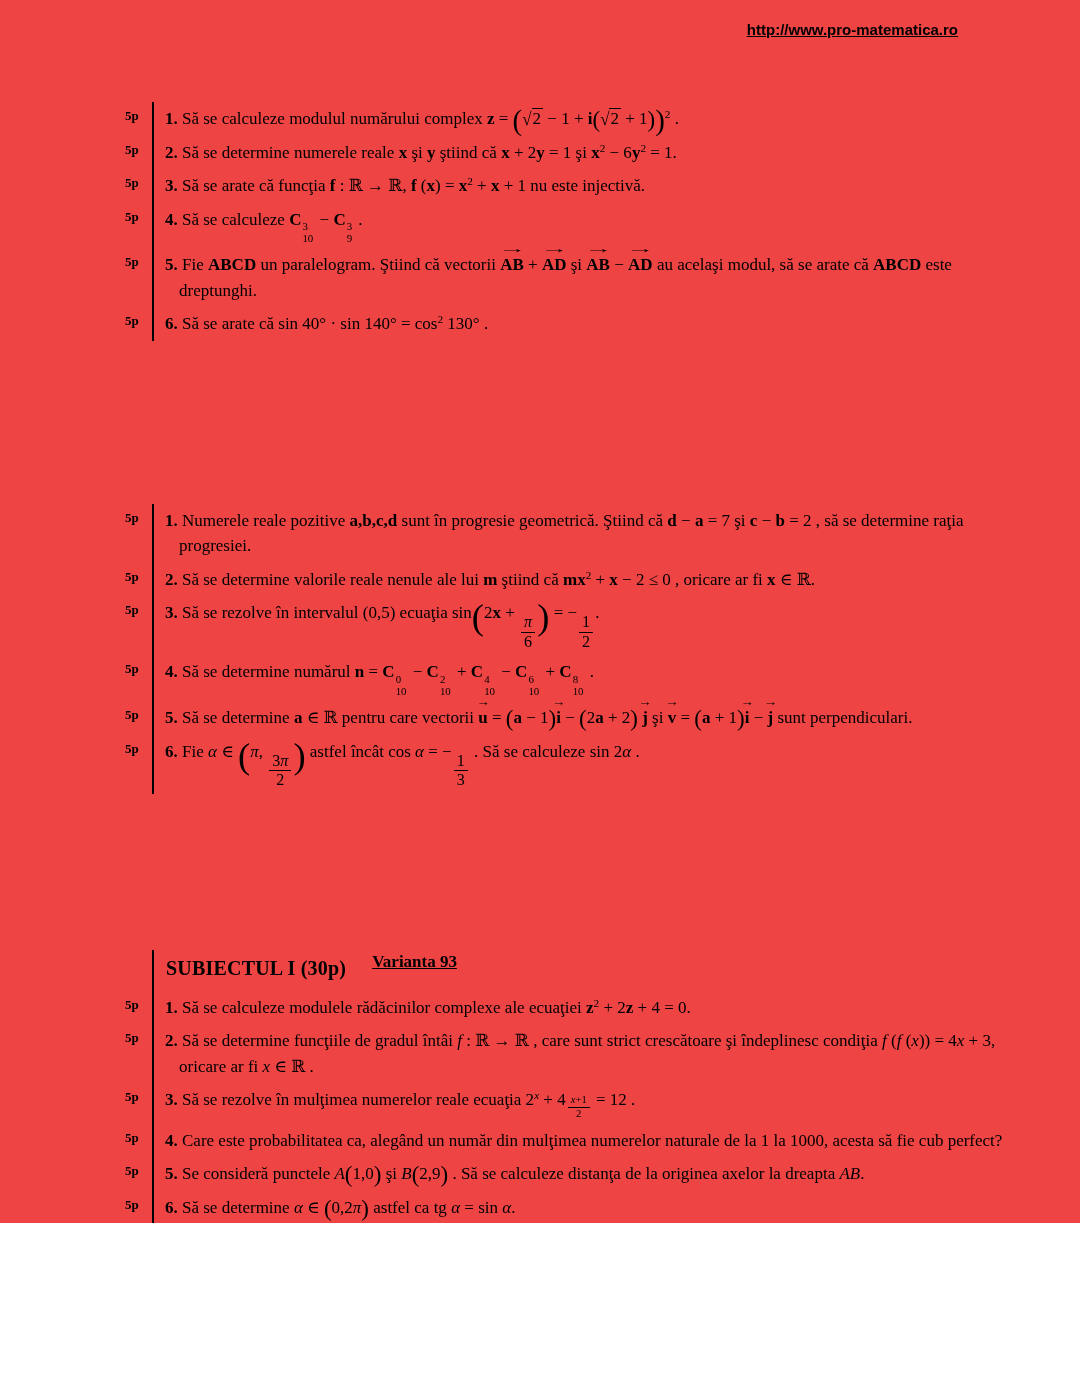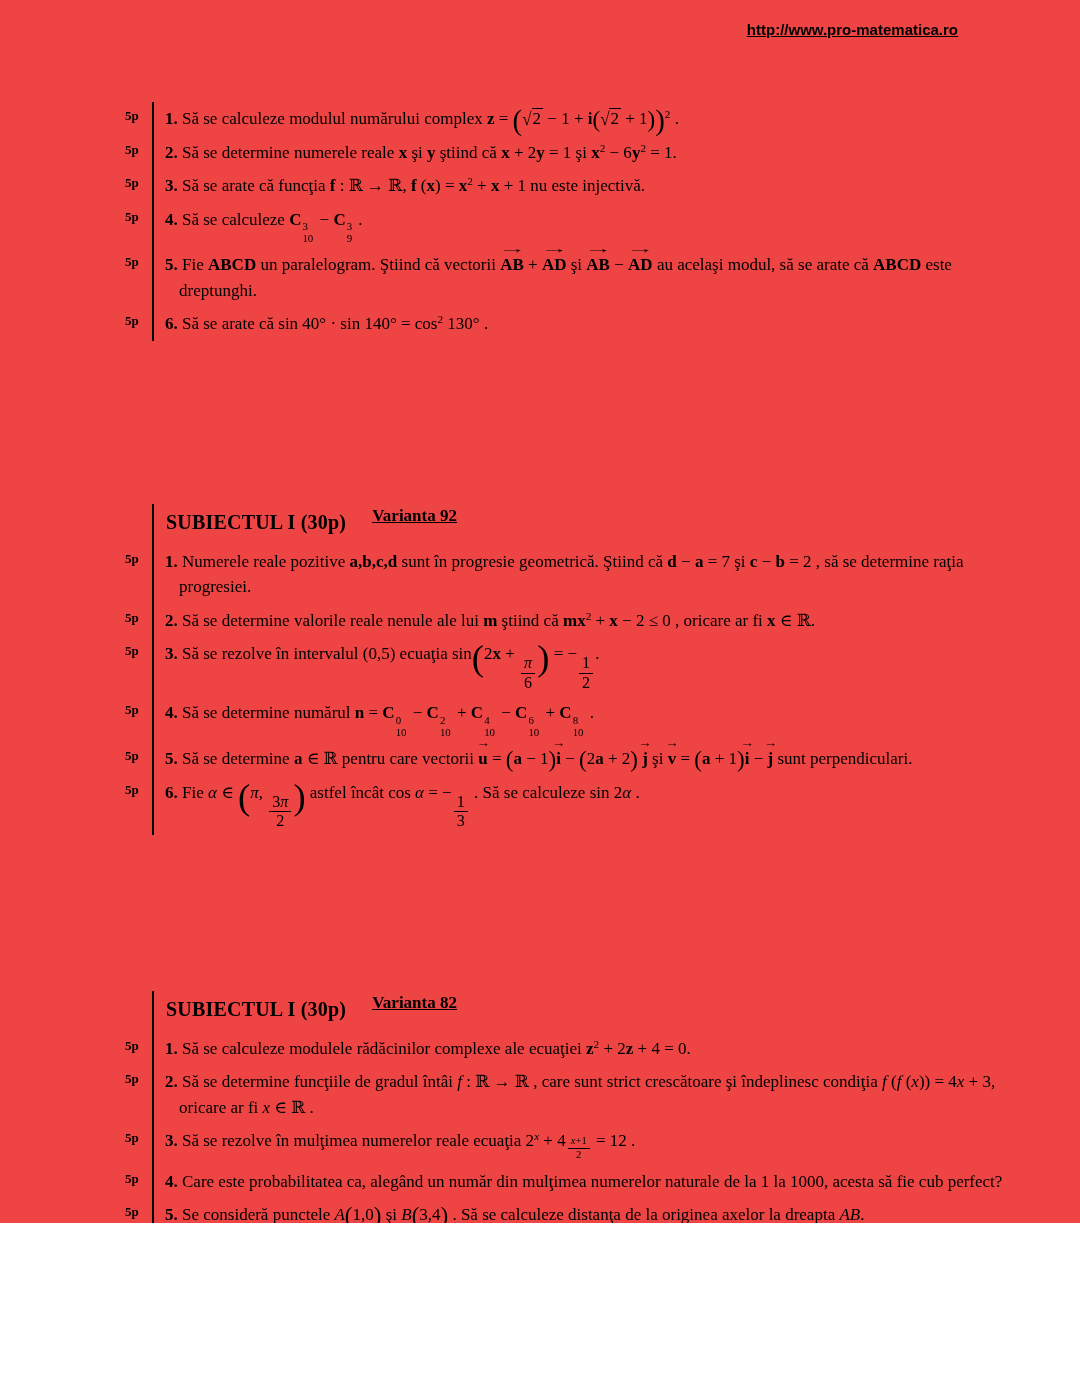--- a/index.html
+++ b/index.html
@@ -106,26 +106,20 @@
           <div class="body"><span class="mb">5.</span> Fie <span class="mb">ABCD</span> un paralelogram. Ştiind că vectorii <span class="VEC"><span class="mb">AB</span></span> + <span class="VEC"><span class="mb">AD</span></span>  şi  <span class="VEC"><span class="mb">AB</span></span> − <span class="VEC"><span class="mb">AD</span></span>  au acelaşi modul, să se arate că <span class="mb">ABCD</span> este dreptunghi.</div>
         </div>
         <div class="row">
           <div class="pts">5p</div>
           <div class="body"><span class="mb">6.</span> Să se arate că  sin 40° · sin 140° = cos<sup class="msup">2</sup> 130° .</div>
         </div>
       </div>
   </section>
 
   <section class="sec-2">
-    <div class="row">
-      <div class="pts"></div>
-      <div class="body title-body">
-        <span class="subject">SUBIECTUL I (30p)</span><span class="variant">Varianta 92</span>
-      </div>
-    </div>
     <div>
         <div class="row">
           <div class="pts">5p</div>
           <div class="body"><span class="mb">1.</span> Numerele reale pozitive <span class="mb">a,b,c,d</span> sunt în progresie geometrică. Ştiind că <span class="mb">d</span> − <span class="mb">a</span> = 7  şi  <span class="mb">c</span> − <span class="mb">b</span> = 2 , să se determine raţia progresiei.</div>
         </div>
         <div class="row">
           <div class="pts">5p</div>
           <div class="body"><span class="mb">2.</span> Să se determine valorile reale nenule ale lui <span class="mb">m</span> ştiind că <span class="mb">mx</span><sup class="msup">2</sup> + <span class="mb">x</span> − 2 ≤ 0 , oricare ar fi <span class="mb">x</span> ∈ ℝ.</div>
         </div>
         <div class="row">
@@ -171,21 +165,21 @@
               <span class="fr-d">3</span>
             </span> . Să se calculeze  sin 2<span class="mi">α</span> .</div>
         </div>
       </div>
   </section>
 
   <section class="sec-3">
     <div class="row">
       <div class="pts"></div>
       <div class="body title-body">
-        <span class="subject">SUBIECTUL I (30p)</span><span class="variant">Varianta 82</span>
+        <span class="subject">SUBIECTUL I (30p)</span><span class="variant">Varianta 93</span>
       </div>
     </div>
     <div>
         <div class="row">
           <div class="pts">5p</div>
           <div class="body"><span class="mb">1.</span> Să se calculeze modulele rădăcinilor complexe ale ecuaţiei  <span class="mb">z</span><sup class="msup">2</sup> + 2<span class="mb">z</span> + 4 = 0.</div>
         </div>
         <div class="row">
           <div class="pts">5p</div>
           <div class="body"><span class="mb">2.</span> Să se determine funcţiile de gradul întâi  <span class="mi">f</span> : ℝ → ℝ , care sunt strict crescătoare şi îndeplinesc condiţia <span class="mi">f</span> (<span class="mi">f</span> (<span class="mi">x</span>)) = 4<span class="mi">x</span> + 3, oricare ar fi  <span class="mi">x</span> ∈ ℝ .</div>
@@ -196,21 +190,21 @@
                 <span class="fr-n"><span class="mi">x</span>+1</span>
                 <span class="fr-d">2</span>
               </span></sup> = 12 .</div>
         </div>
         <div class="row">
           <div class="pts">5p</div>
           <div class="body"><span class="mb">4.</span> Care este probabilitatea ca, alegând un număr din mulţimea numerelor naturale de la 1 la 1000, acesta să fie cub perfect?</div>
         </div>
         <div class="row">
           <div class="pts">5p</div>
-          <div class="body"><span class="mb">5.</span> Se consideră punctele  <span class="mi">A</span><span><span class="bigp">(</span><span>1,0</span><span class="bigp">)</span></span>  şi  <span class="mi">B</span><span><span class="bigp">(</span><span>3,4</span><span class="bigp">)</span></span> . Să se calculeze distanţa de la originea axelor la dreapta <span class="mi">AB</span>.</div>
+          <div class="body"><span class="mb">5.</span> Se consideră punctele  <span class="mi">A</span><span><span class="bigp">(</span><span>1,0</span><span class="bigp">)</span></span>  şi  <span class="mi">B</span><span><span class="bigp">(</span><span>2,9</span><span class="bigp">)</span></span> . Să se calculeze distanţa de la originea axelor la dreapta <span class="mi">AB</span>.</div>
         </div>
         <div class="row">
           <div class="pts">5p</div>
           <div class="body"><span class="mb">6.</span> Să se determine  <span class="mi">α</span> ∈ <span><span class="bigp">(</span><span>0,2<span class="mi">π</span></span><span class="bigp">)</span></span>  astfel ca  tg <span class="mi">α</span> = sin <span class="mi">α</span>.</div>
         </div>
       </div>
   </section>
 
 </div>
 

